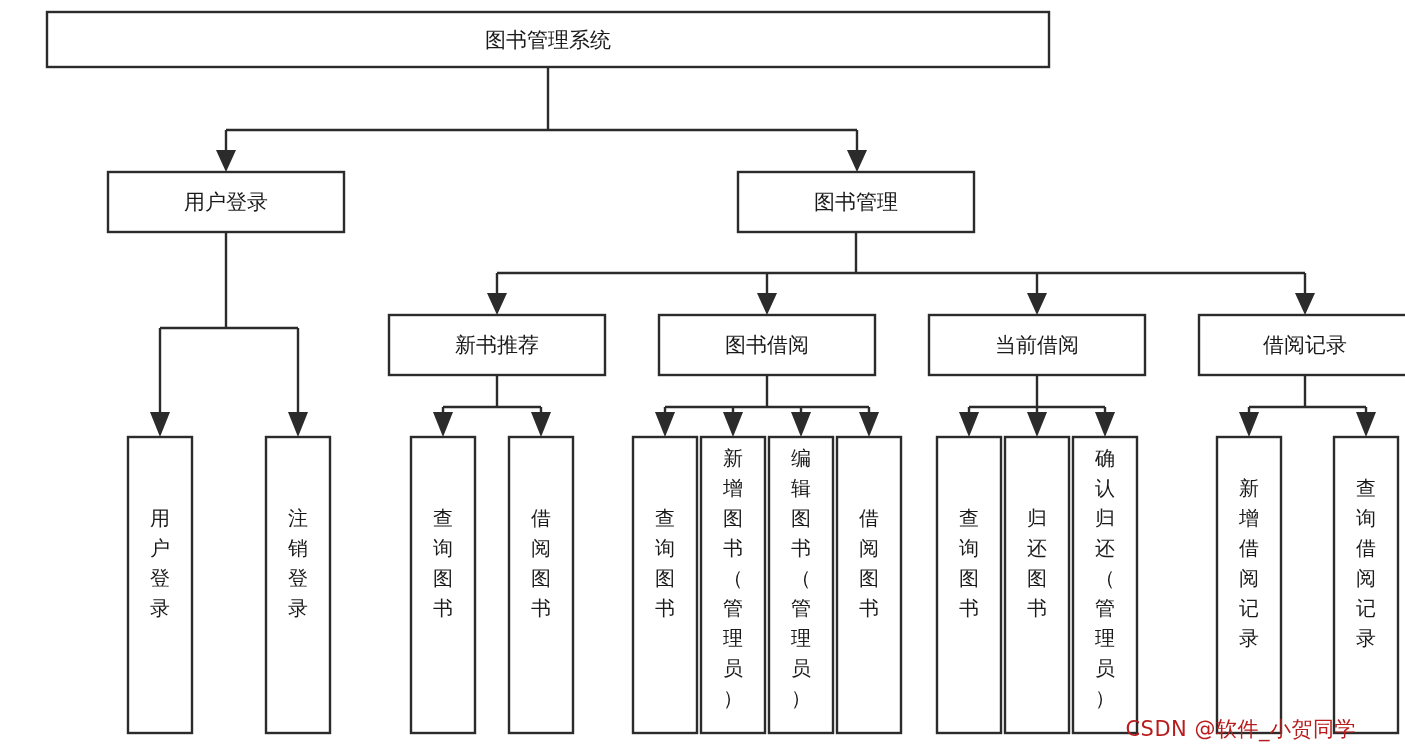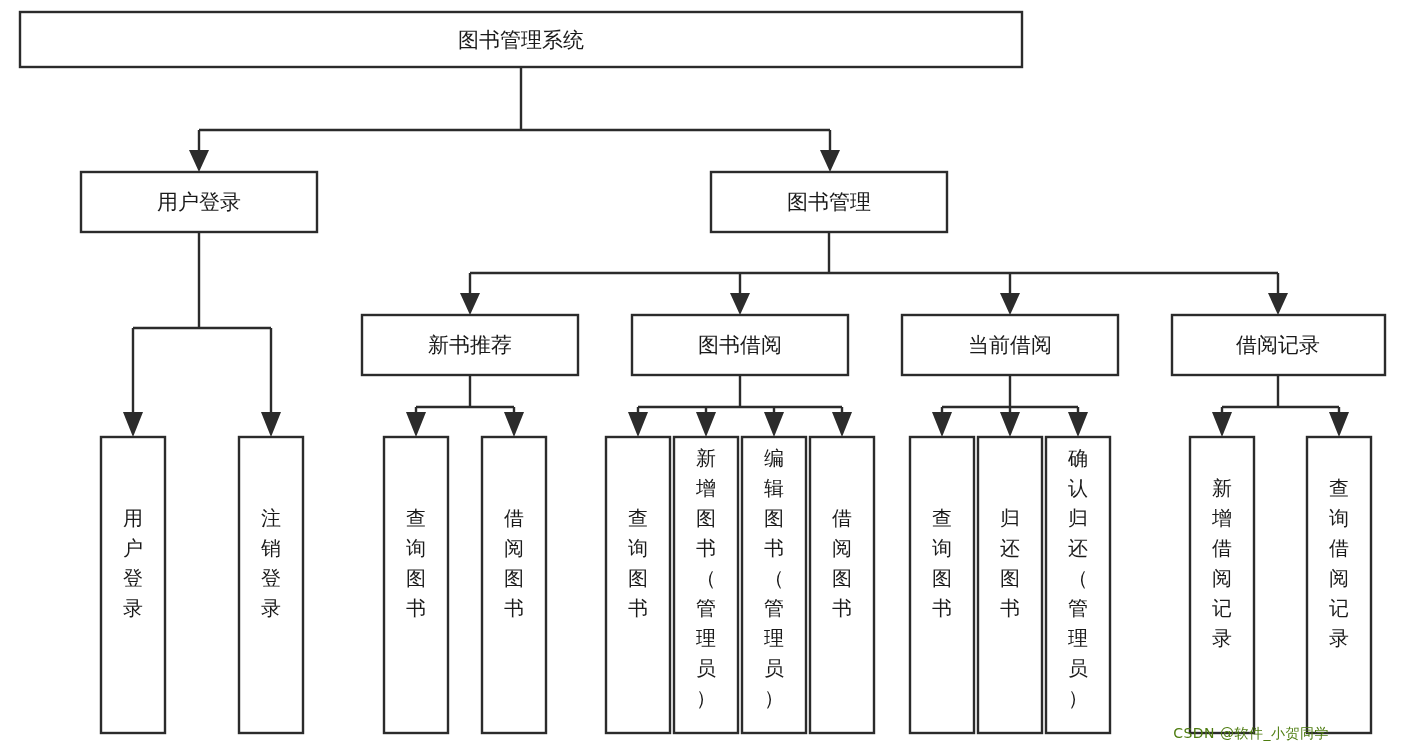--- a/index.html
+++ b/index.html
@@ -12,20 +12,21 @@
     height: 747px;
     font-family: "DejaVu Sans", "Liberation Sans", sans-serif;
     position: relative;
     overflow: hidden;
   }
   #diagram-root {
     position: absolute;
     top: 0; left: 0;
     width: 1337px;
     height: 747px;
+    padding-left: 27px;
   }
   svg#tree-svg {
     display: block;
     width: 1405px;
     height: 747px;
   }
   .node-box {
     fill: #ffffff;
     stroke: #2b2b2b;
     stroke-width: 2.4;
@@ -51,22 +52,22 @@
   }
   .arrow-head {
     fill: #2b2b2b;
     stroke: none;
   }
   .watermark {
     position: absolute;
     right: 8px;
     bottom: 4px;
     font-family: "DejaVu Sans", "Liberation Sans", sans-serif;
-    font-size: 14px;
-    color: #4d7c0f;
+    font-size: 21px;
+    color: #b91c1c;
     white-space: nowrap;
     letter-spacing: 0.5px;
     pointer-events: none;
   }
 </style>
 </head>
 <body>
 
 <div id="diagram-root">
   <svg id="tree-svg" viewBox="0 0 1405 747" xmlns="http://www.w3.org/2000/svg">

